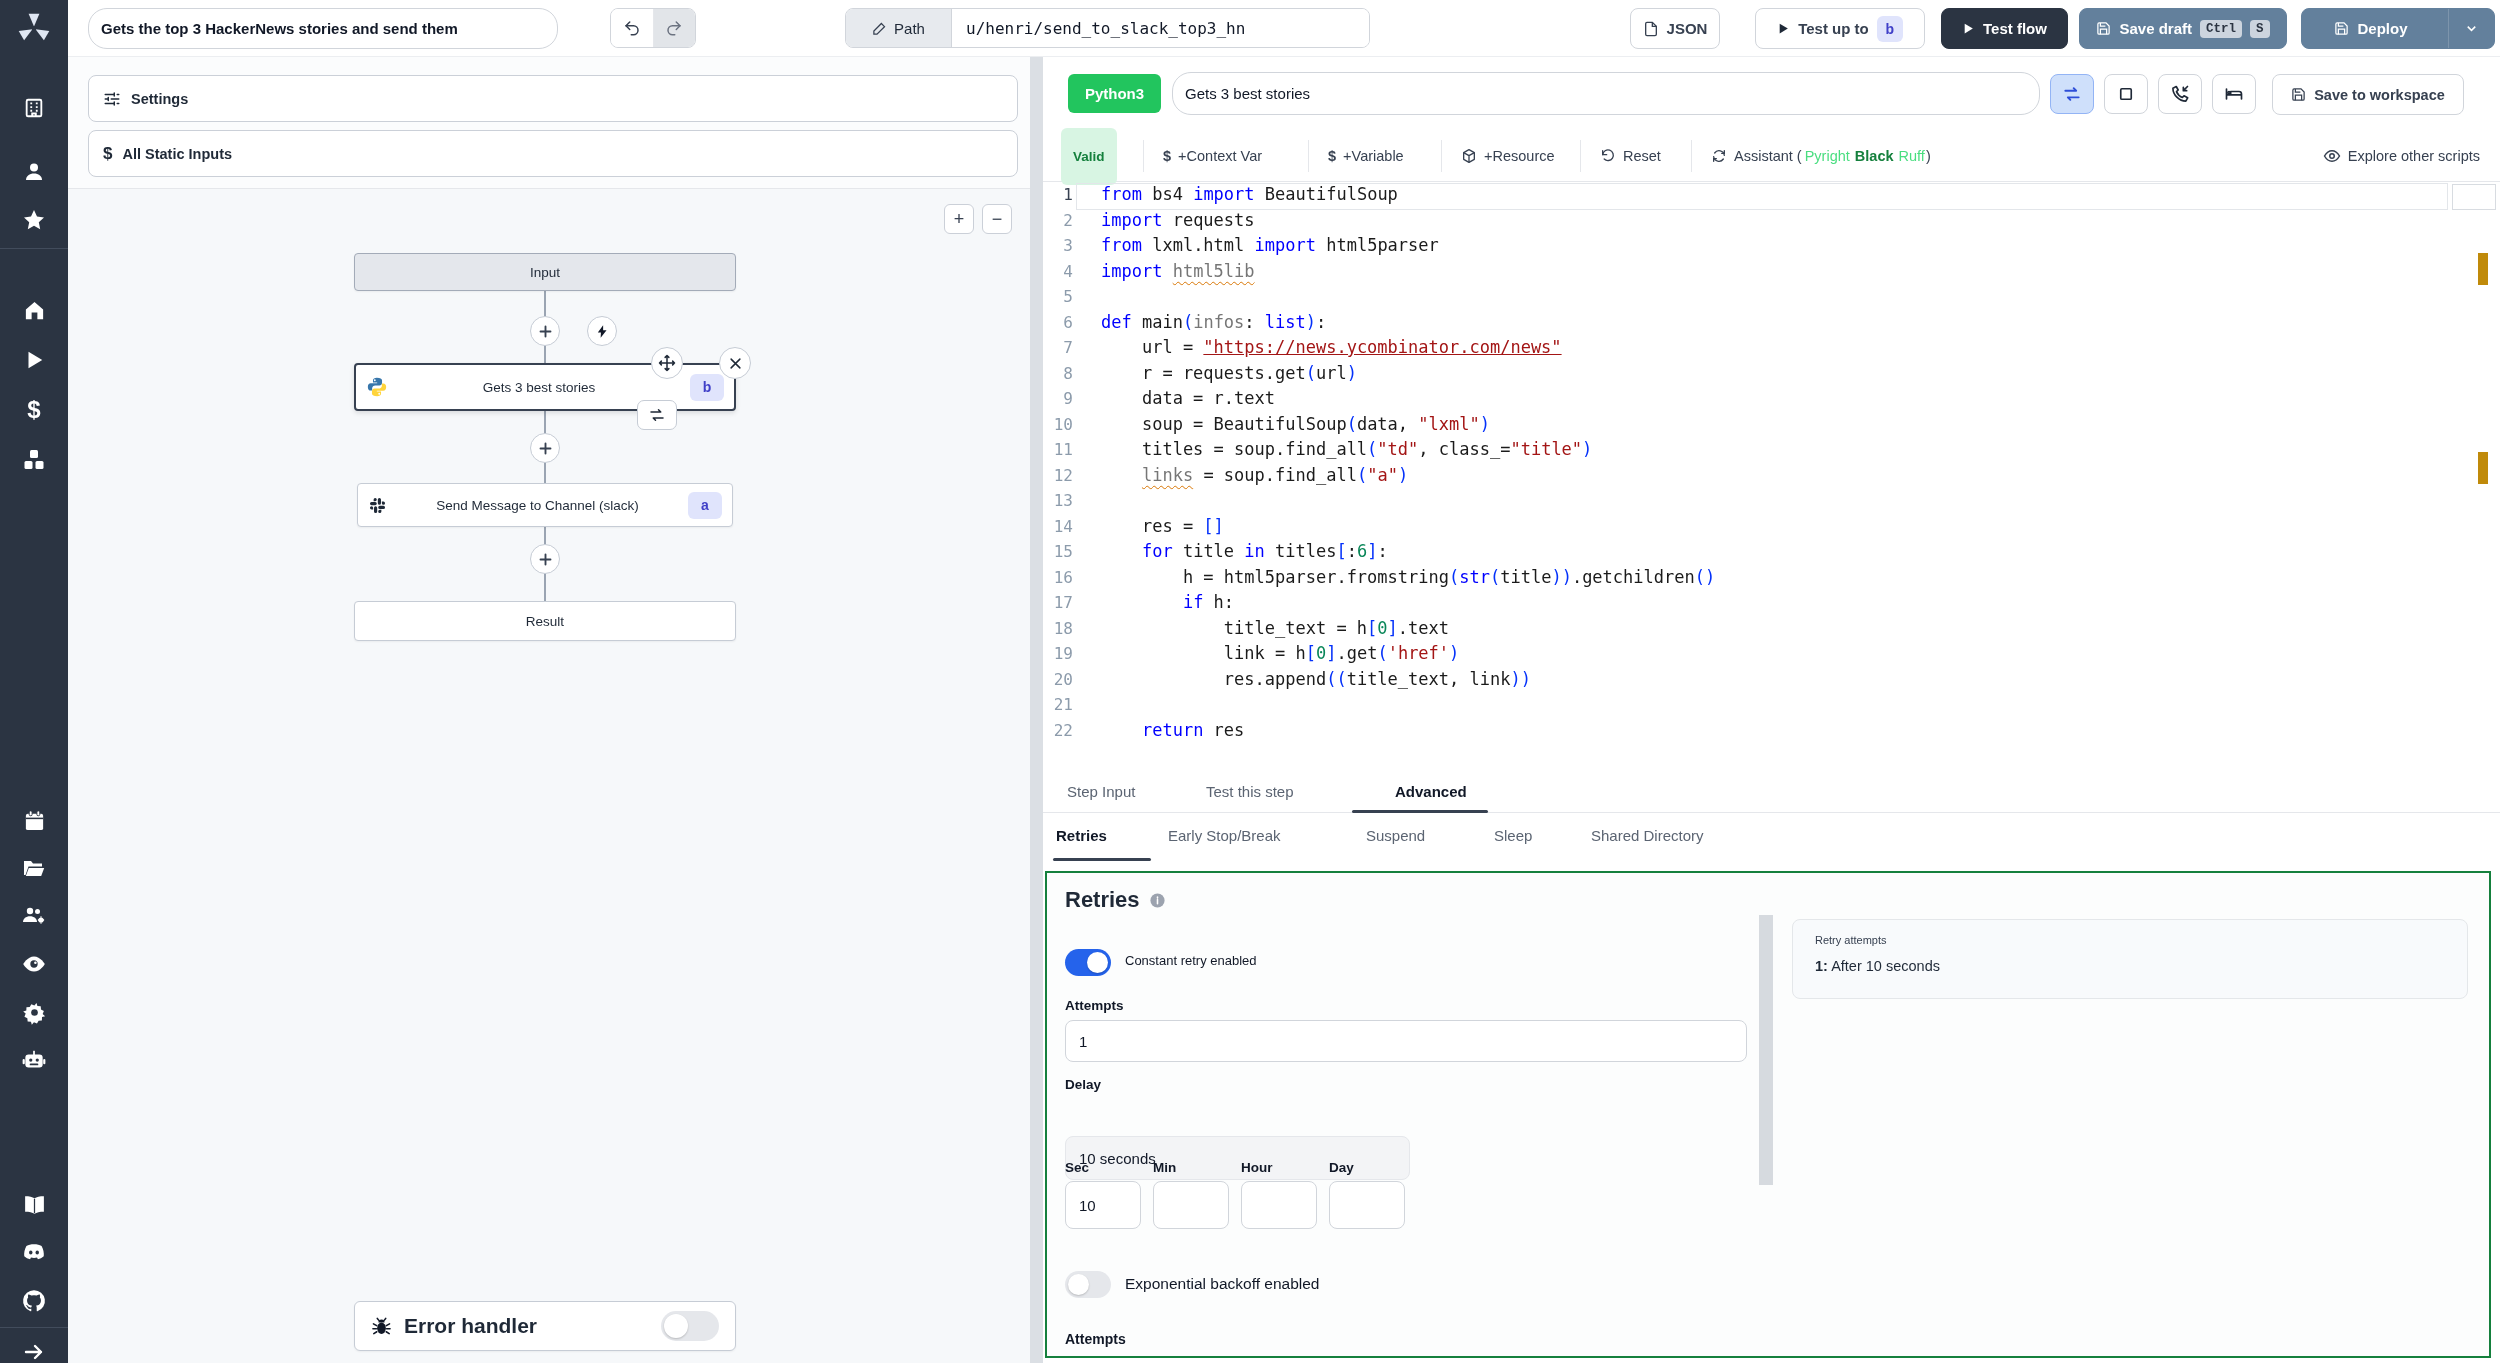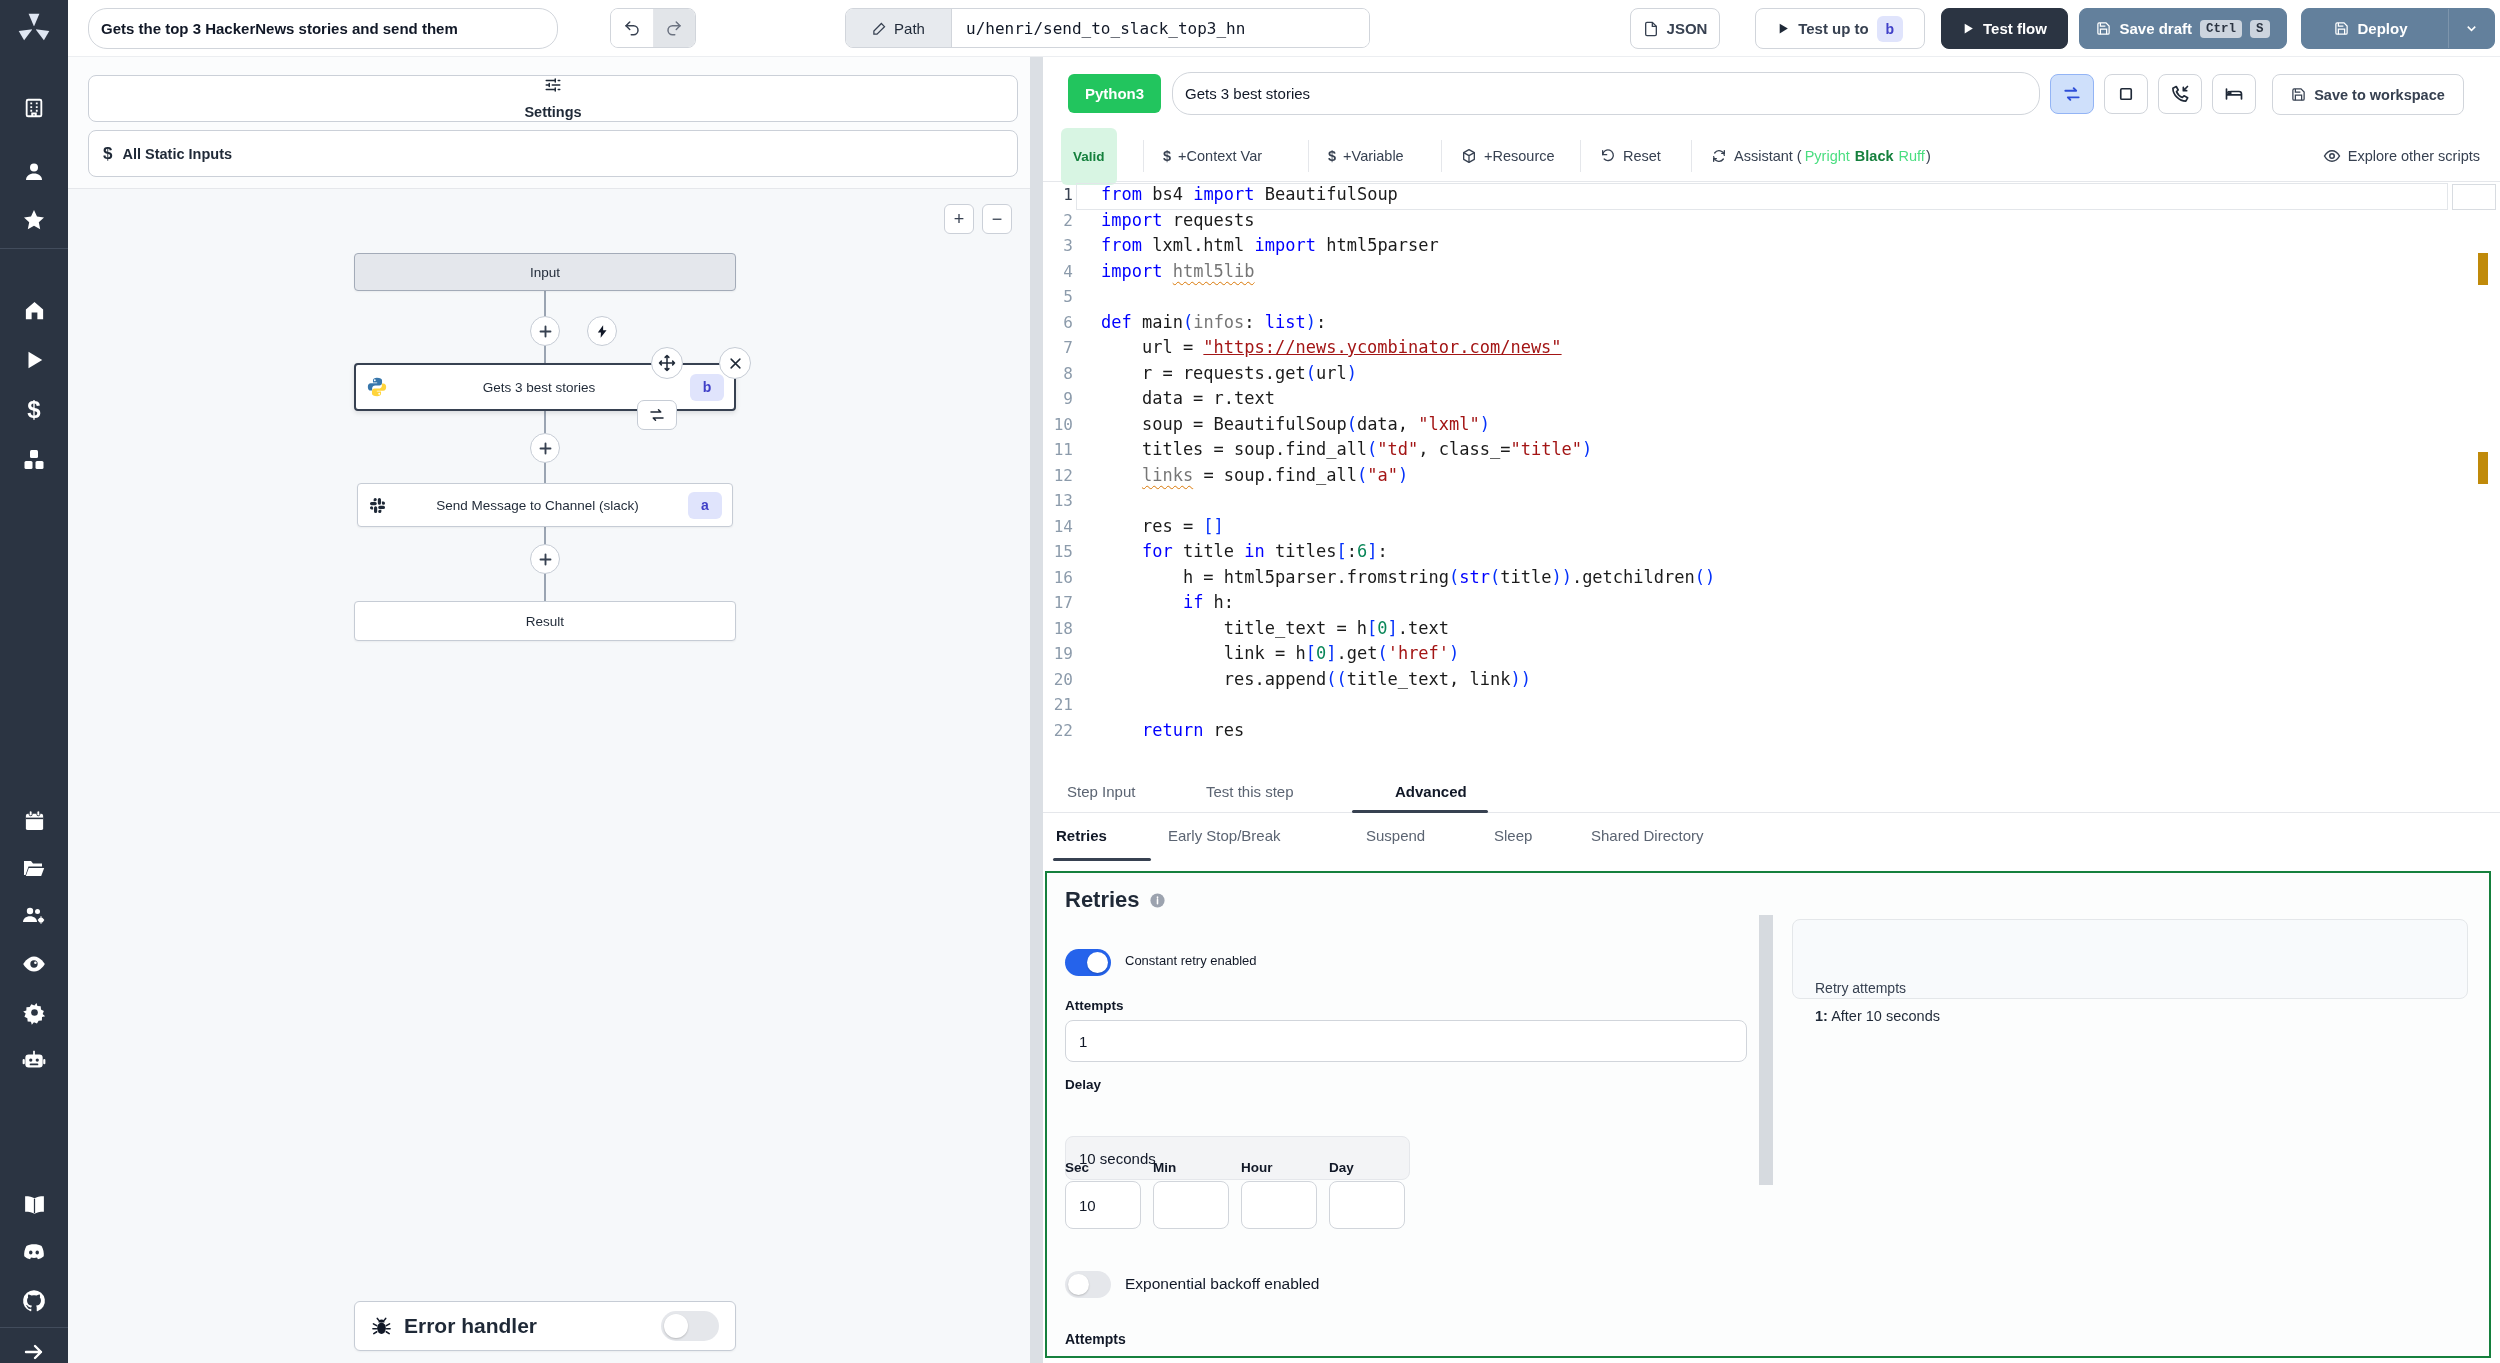--- a/index.html
+++ b/index.html
@@ -280,21 +280,21 @@
       <svg width="15" height="15" viewBox="0 0 24 24" fill="none" stroke="#fff" stroke-width="2.4">
           <path d="m6 9 6 6 6-6"></path>
         </svg>
     </div>
   </div>
 </div>
 
 <div id="left-panel" class="abs"></div>
 <div id="gutter" class="abs"></div>
 
-<div class="panel-box abs" style="left:88px; top:75px;flex-direction:column;">
+<div class="panel-box abs" style="left:88px; top:75px;">
   <svg width="18" height="18" viewBox="0 0 24 24" fill="none" stroke="#1f2937" stroke-width="2" stroke-linecap="round">
       <path d="M3 6h12M19 6h2M3 12h4M11 12h10M3 18h12M19 18h2"></path>
       <path d="M15 4v4M7 10v4M15 16v4"></path>
     </svg>
   <span>Settings</span>
 </div>
 <div class="panel-box abs" style="left:88px; top:130px;">
   <span style="font-size:17px; font-weight:bold;">$</span>
   <span>All Static Inputs</span>
 </div>
@@ -542,19 +542,19 @@
   <div class="toggle" style="position:absolute; left:18px; top:398px; width:46px; height:27px; background:#e5e7eb;">
     <span class="knob" style="left:3px; width:21px; height:21px;"></span>
   </div>
   <span style="position:absolute; left:78px; top:402px; font-size:15.5px; color:#111827;">Exponential backoff enabled</span>
 
   <span class="fld-label" style="left:18px; top:458px; font-size:14px;">Attempts</span>
 
   <div style="position:absolute; left:712px; top:42px; width:14px; height:270px; background:#d6dadf;"></div>
 
   <div id="retry-summary">
-    <div style="font-size:14px; color:#374151; margin-bottom:12px;margin-top:46px;">Retry attempts</div>
+    <div style="font-size:11px; color:#374151; margin-bottom:12px;">Retry attempts</div>
     <div style="font-size:14.5px; color:#1f2937;">
       <span style="font-weight:bold;">1:</span>
       <span>After 10 seconds</span>
     </div>
   </div>
 </div>
 
 </body></html>

